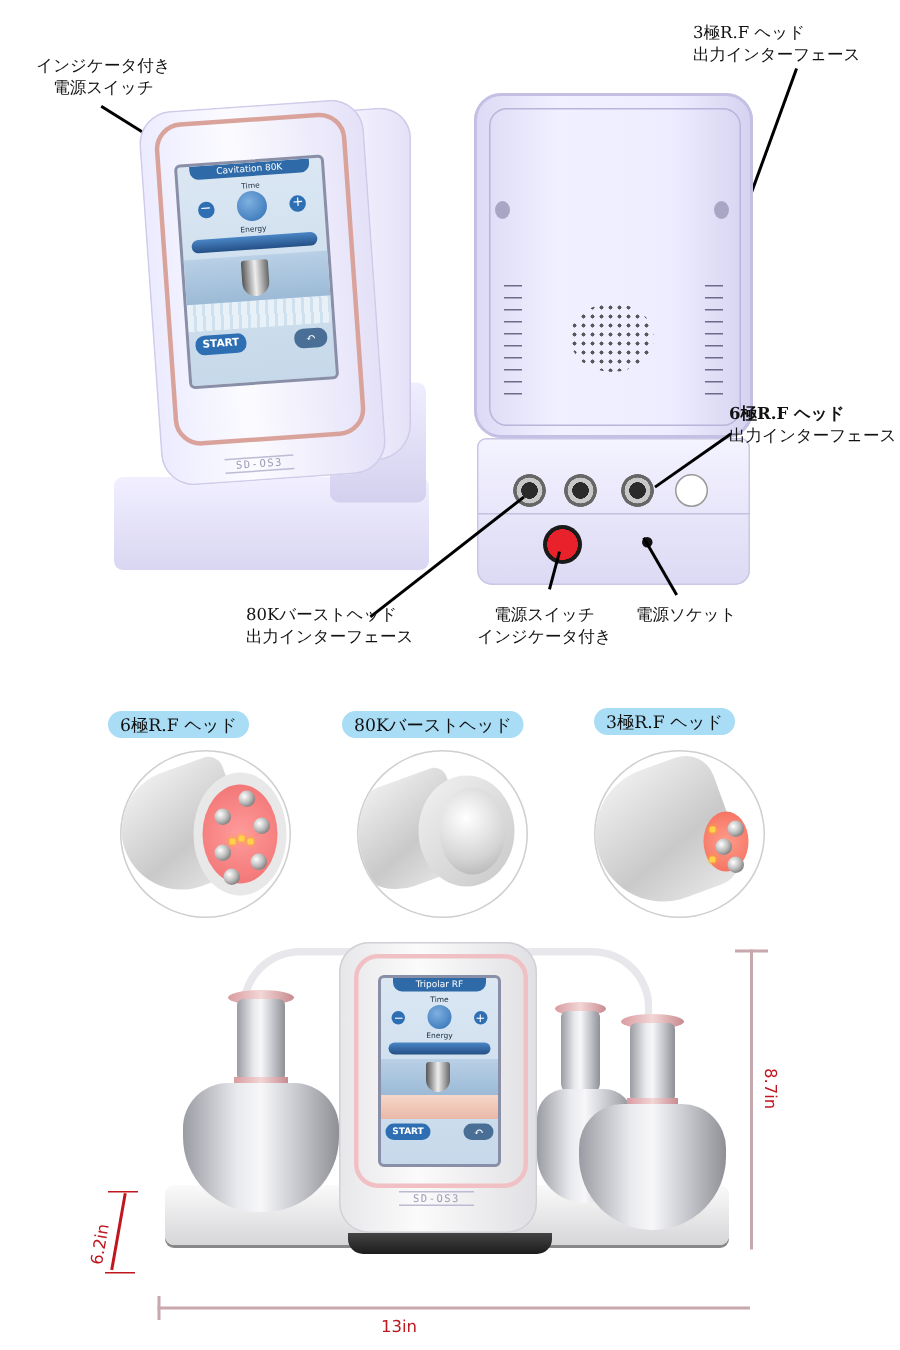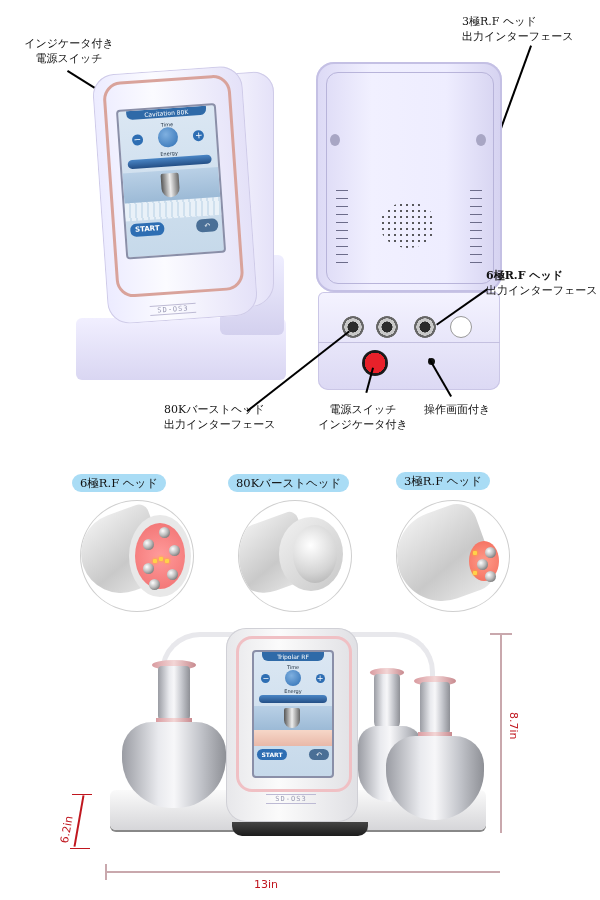--- a/index.html
+++ b/index.html
@@ -138,21 +138,21 @@
 
 <div class="abs label" style="left:164px;top:402px;">
   <div>80Kバーストヘッド</div>
   <div>出力インターフェース</div>
 </div>
 <div class="abs label center" style="left:316px;top:402px;width:94px;">
   <div>電源スイッチ</div>
   <div>インジケータ付き</div>
 </div>
 <div class="abs label" style="left:424px;top:402px;">
-  <div>操作画面付き</div>
+  <div>電源ソケット</div>
 </div>
 
 <div class="pill" style="left:72px;top:474px;">6極R.F ヘッド</div>
 <div class="pill" style="left:228px;top:474px;">80Kバーストヘッド</div>
 <div class="pill" style="left:396px;top:472px;">3極R.F ヘッド</div>
 
 <div class="circle" style="left:80px;top:500px;width:112px;height:110px;">
   <div class="handle" style="left:0;top:12px;width:80px;height:80px;border-radius:40px 10px 10px 40px;transform:rotate(-20deg);"></div>
   <div class="head-face" style="left:48px;top:14px;width:62px;height:82px;background:#e8e8e8;"></div>
   <div class="head-face" style="left:54px;top:22px;width:50px;height:66px;background:radial-gradient(circle,#ff9b9b,#f06e6e);"></div>

